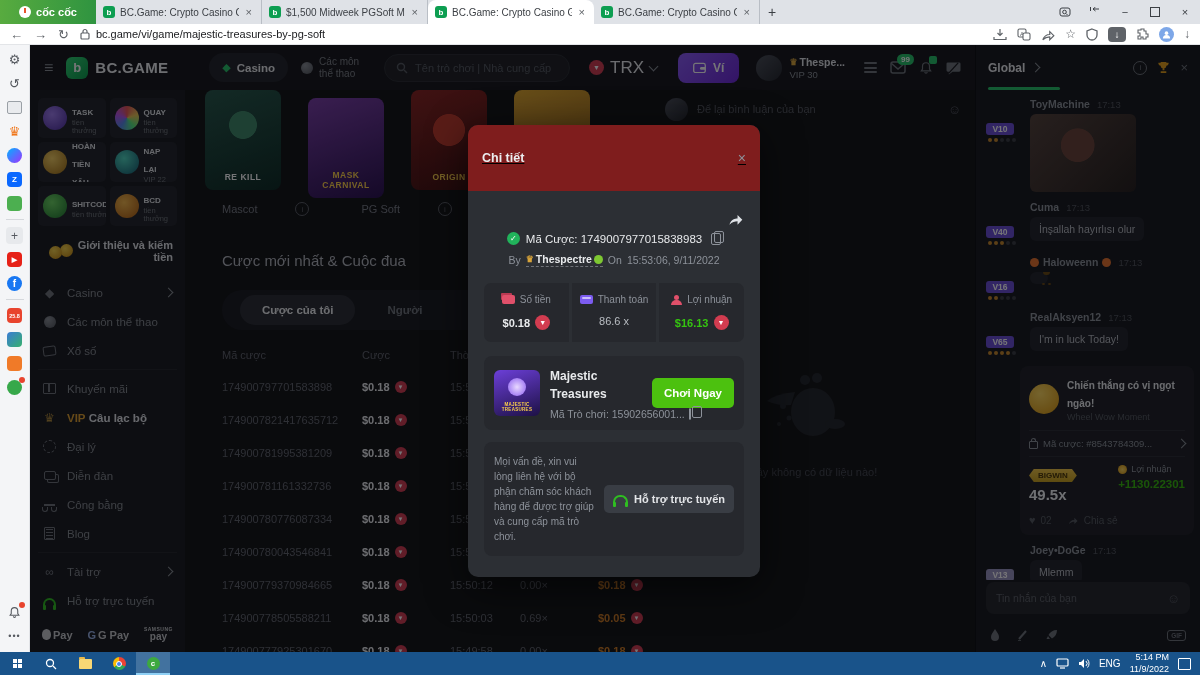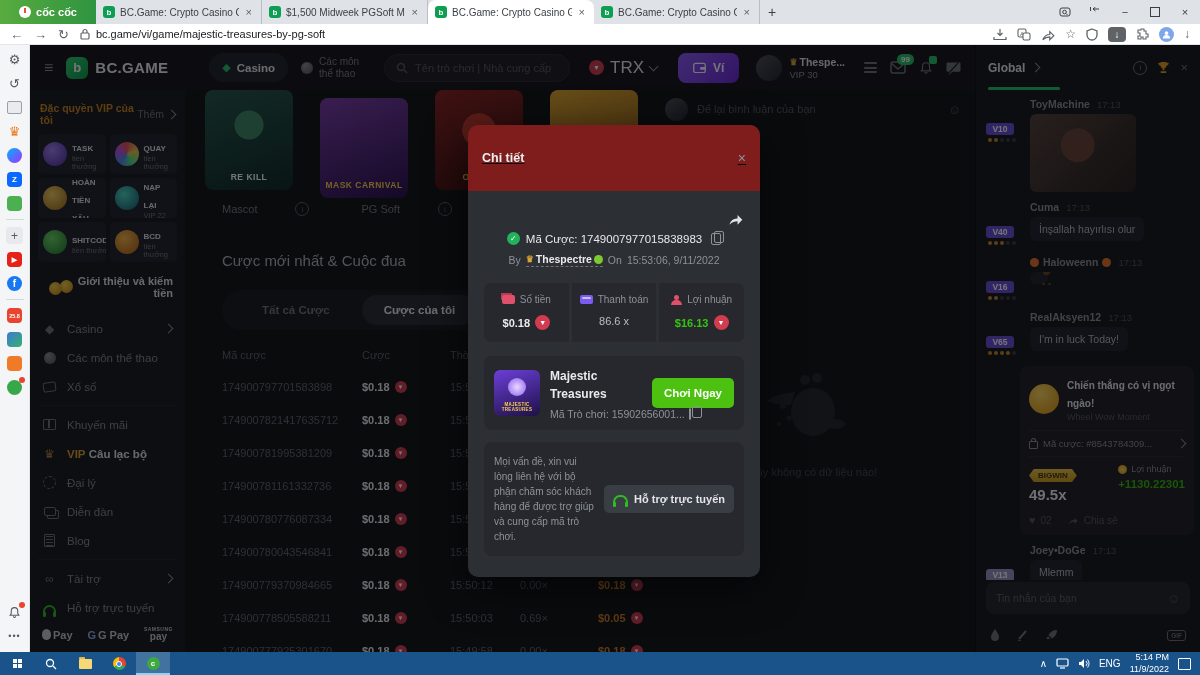--- a/index.html
+++ b/index.html
@@ -108,21 +108,21 @@
   .payments{position:absolute;bottom:10px;left:8px;right:8px;display:flex;align-items:center;justify-content:space-between;padding:0 4px;}
   .pay{color:#c7cacd;font-size:11px;font-weight:700;display:flex;align-items:center;gap:2px;}
   .apple{width:9px;height:11px;background:#c7cacd;border-radius:50% 50% 45% 45%;}
   .gmark{color:#9ab4e8;font-weight:800;}
   .samsung{display:flex;flex-direction:column;align-items:center;line-height:1;}
   .samsung .s1{font-size:5px;letter-spacing:.5px;color:#c7cacd;font-weight:700;}
   .samsung .s2{font-size:10px;color:#c7cacd;font-weight:700;}
   
   .content{position:absolute;left:155px;top:45px;width:790px;bottom:0;}
   .banners{position:absolute;top:0;left:20px;display:flex;gap:27px;}
-  .banner{width:88px;height:100px;border-radius:8px;position:relative;overflow:hidden;}
+  .banner{width:76px;height:100px;border-radius:8px;position:relative;overflow:hidden;}
   .bn1{background:radial-gradient(circle at 50% 35%,#3f8a68 0 18%,transparent 19%),linear-gradient(160deg,#27584a,#0d2b24);}
   .bn2{background:linear-gradient(160deg,#7b3fa8,#2a1150);margin-top:8px;}
   .bn3{background:radial-gradient(circle at 50% 40%,#c23a2a 0 22%,transparent 23%),linear-gradient(160deg,#8a2420,#3c0f0e);}
   .bn4{background:linear-gradient(160deg,#e0a82e,#7a4a10);}
   .bn-t{position:absolute;bottom:8px;left:0;right:0;text-align:center;color:#fff;font-size:8.5px;font-weight:800;letter-spacing:.5px;}
   .bn2 .bn-t,.bn3 .bn-t{color:#ffd24a;}
   .providers{position:absolute;top:112px;left:37px;display:flex;gap:52px;}
   .prov{display:flex;align-items:center;gap:38px;}
   .prov-name{color:#787d84;font-size:11px;}
   .info{width:12px;height:12px;border:1px solid #5a5e64;border-radius:50%;color:#5a5e64;font-size:8px;display:flex;align-items:center;justify-content:center;}
@@ -451,25 +451,20 @@
       </span>
       <span class="hicon">
         <svg width="15" height="14" viewBox="0 0 16 15">
             <path d="M2 1.5h12a1.5 1.5 0 0 1 1.5 1.5v7a1.5 1.5 0 0 1-1.5 1.5H7l-4 3v-3H2A1.5 1.5 0 0 1 .5 10V3A1.5 1.5 0 0 1 2 1.5z" fill="#6f747b"></path>
             <line x1="3" y1="13" x2="13" y2="2" stroke="#17181c" stroke-width="1.4"></line>
           </svg>
       </span>
     </div>
 
     <div class="ssidebar">
-      <div class="vip-head">
-        <span class="vip-title">Đặc quyền VIP của tôi</span>
-        <span class="vip-more">Thêm</span>
-        <span class="chev chev-r"></span>
-      </div>
       <div class="vip-grid">
         <div class="vcard">
             <span class="vic vic1"></span>
             <span><span class="vt">TASK</span><span class="vs" style="display:block;">tiền thưởng</span></span>
           </div>
         <div class="vcard">
             <span class="vic vic2"></span>
             <span><span class="vt">QUAY</span><span class="vs" style="display:block;">tiền thưởng</span></span>
           </div>
         <div class="vcard">
@@ -526,20 +521,26 @@
             <span class="mi">
               <span class="i-agent"></span>
             </span>
             <span class="lbl">Đại lý</span>
           </div>
         <div class="mitem">
             <span class="mi">
               <span class="i-forum"></span>
             </span>
             <span class="lbl">Diễn đàn</span>
+          </div>
+        <div class="mitem">
+            <span class="mi">
+              <span class="i-scale"></span>
+            </span>
+            <span class="lbl">Công bằng</span>
           </div>
         <div class="mitem">
             <span class="mi">
               <span class="i-blog"></span>
             </span>
             <span class="lbl">Blog</span>
           </div>
         <div class="m-div"></div>
         <div class="mitem">
             <span class="mi">∞</span>
@@ -592,21 +593,20 @@
         <span class="prov">
             <span class="prov-name">PG Soft</span>
             <span class="info"></span>
           </span>
         <span class="prov">
             <span class="prov-name">Spinon</span>
           </span>
       </div>
       <div class="section-title">Cược mới nhất &amp; Cuộc đua</div>
       <div class="bet-tabs">
-        <span class="btab">Tất cả Cược</span>
         <span class="btab active">Cược của tôi</span>
         <span class="btab">Người</span>
       </div>
       <div class="table">
         <div class="th">
           <span>Mã cược</span>
           <span>Cược</span>
           <span>Thời gian</span>
           <span></span>
             <span></span>

